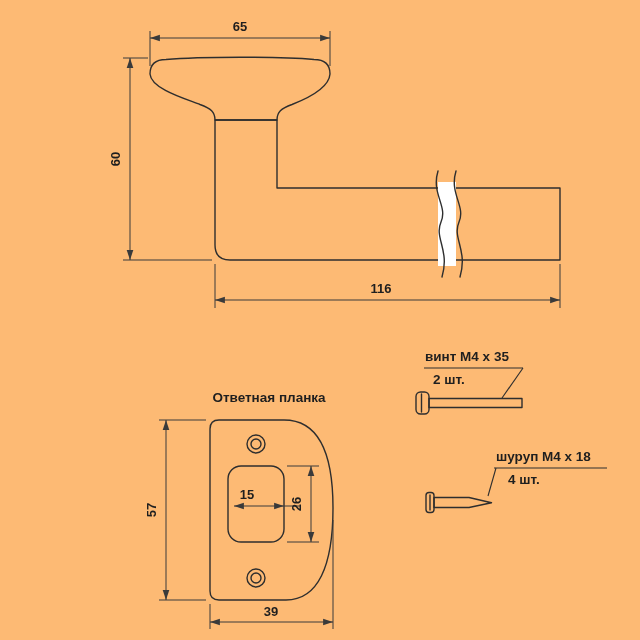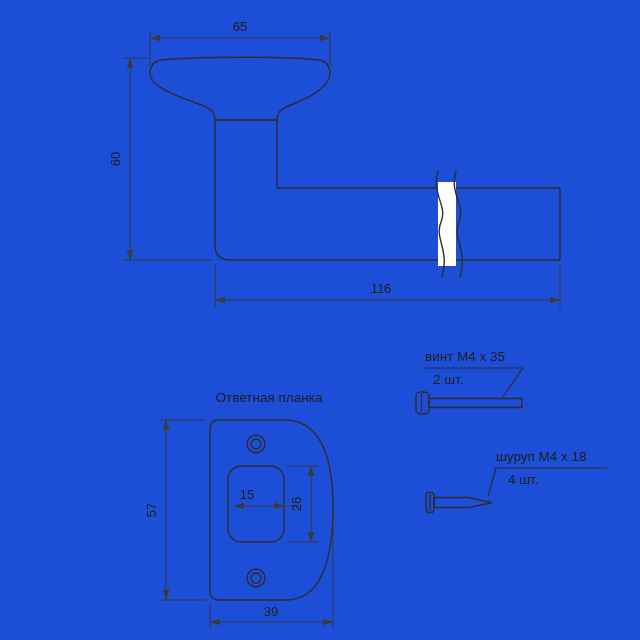--- a/index.html
+++ b/index.html
@@ -5,22 +5,23 @@
   html, body {
     margin: 0;
     padding: 0;
     background: #ffffff;
     font-family: "Liberation Sans", sans-serif;
   }
   .page {
     position: relative;
     width: 640px;
     height: 640px;
-    background: #1d4ed8;
+    background: #fdba74;
     overflow: hidden;
+    font-weight: bold;
   }
   svg { display: block; }
   .obj {
     fill: none;
     stroke: #2e2e2e;
     stroke-width: 1.4;
     stroke-linejoin: round;
     stroke-linecap: round;
   }
   .dim {

